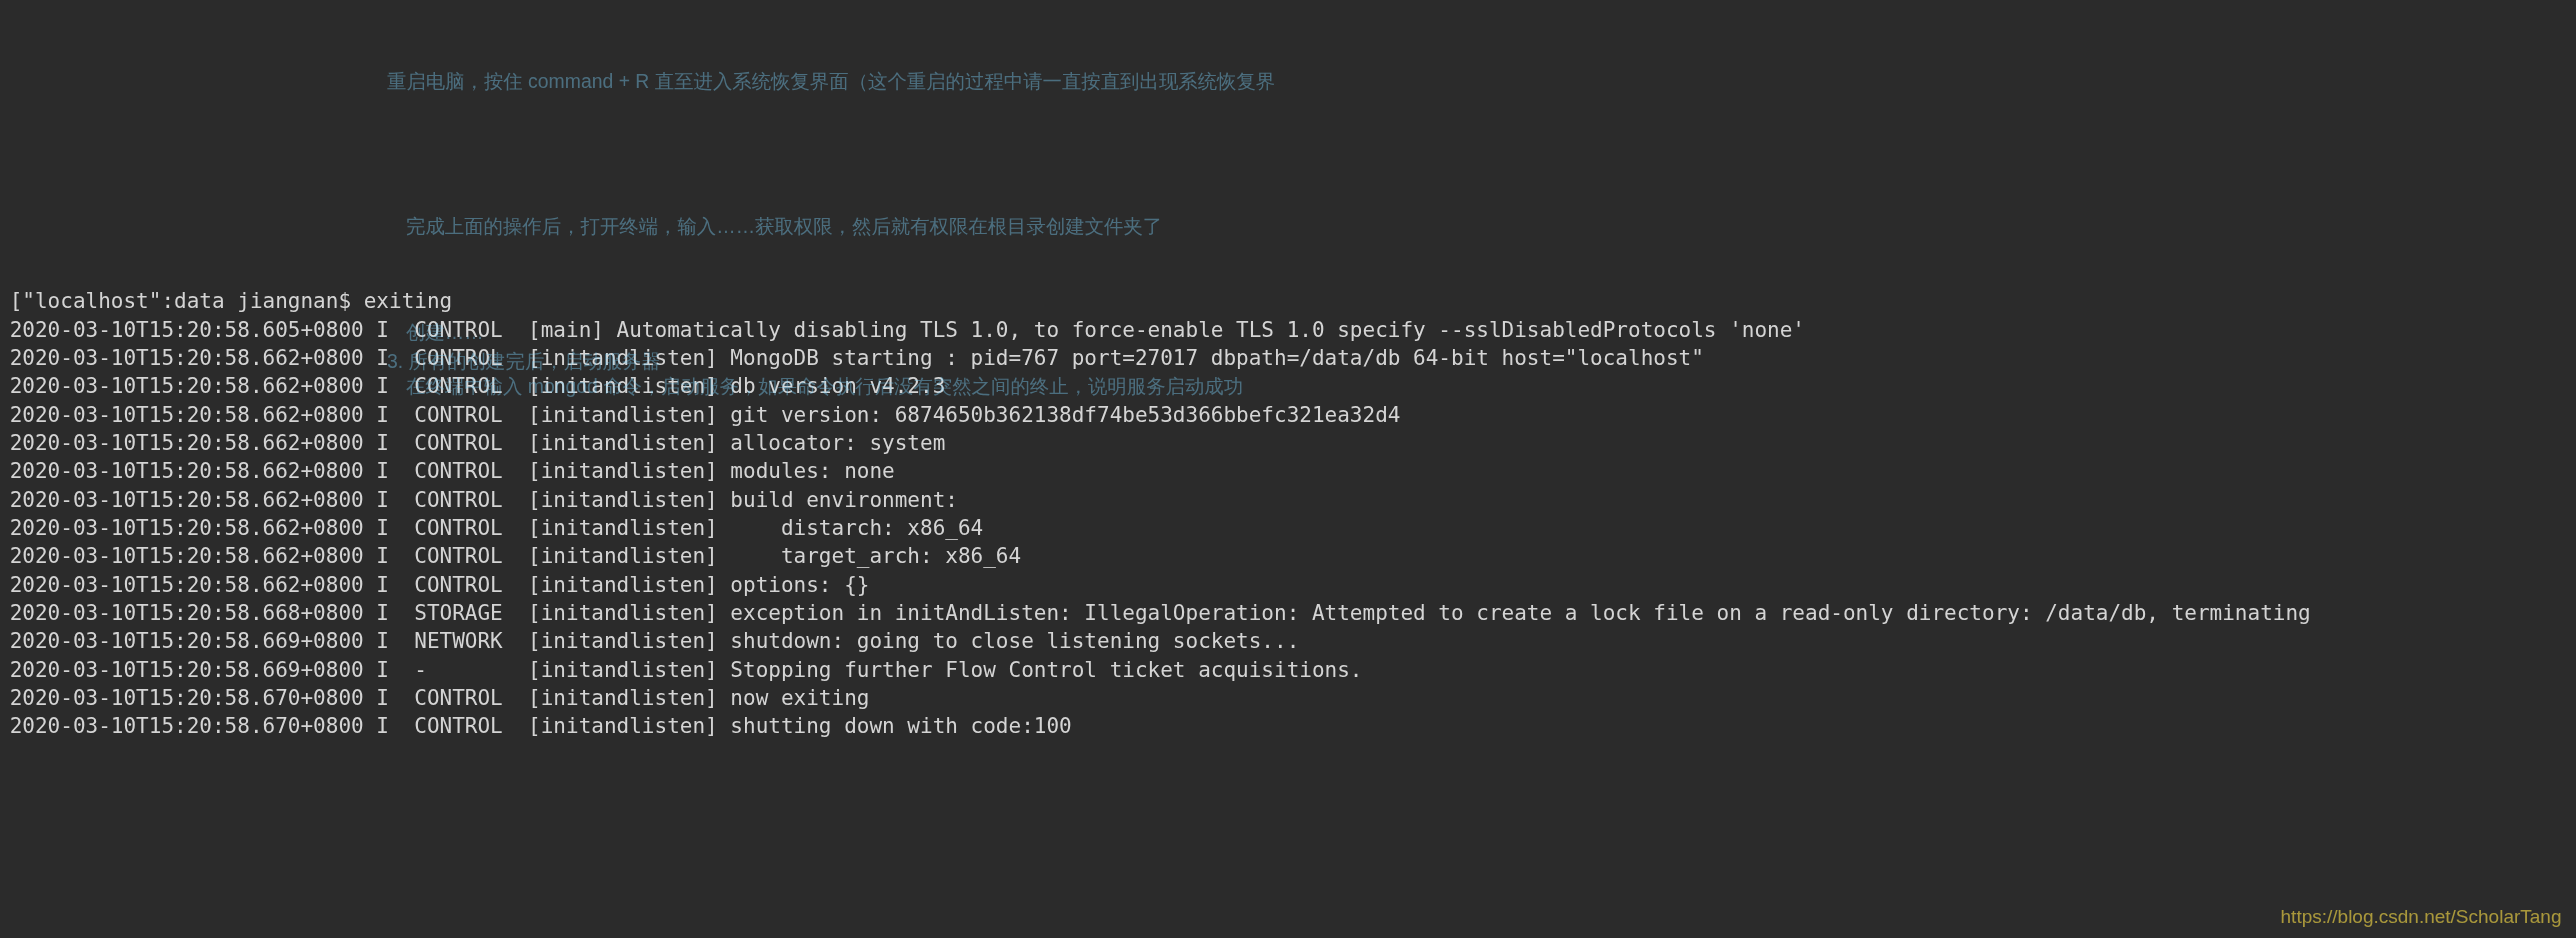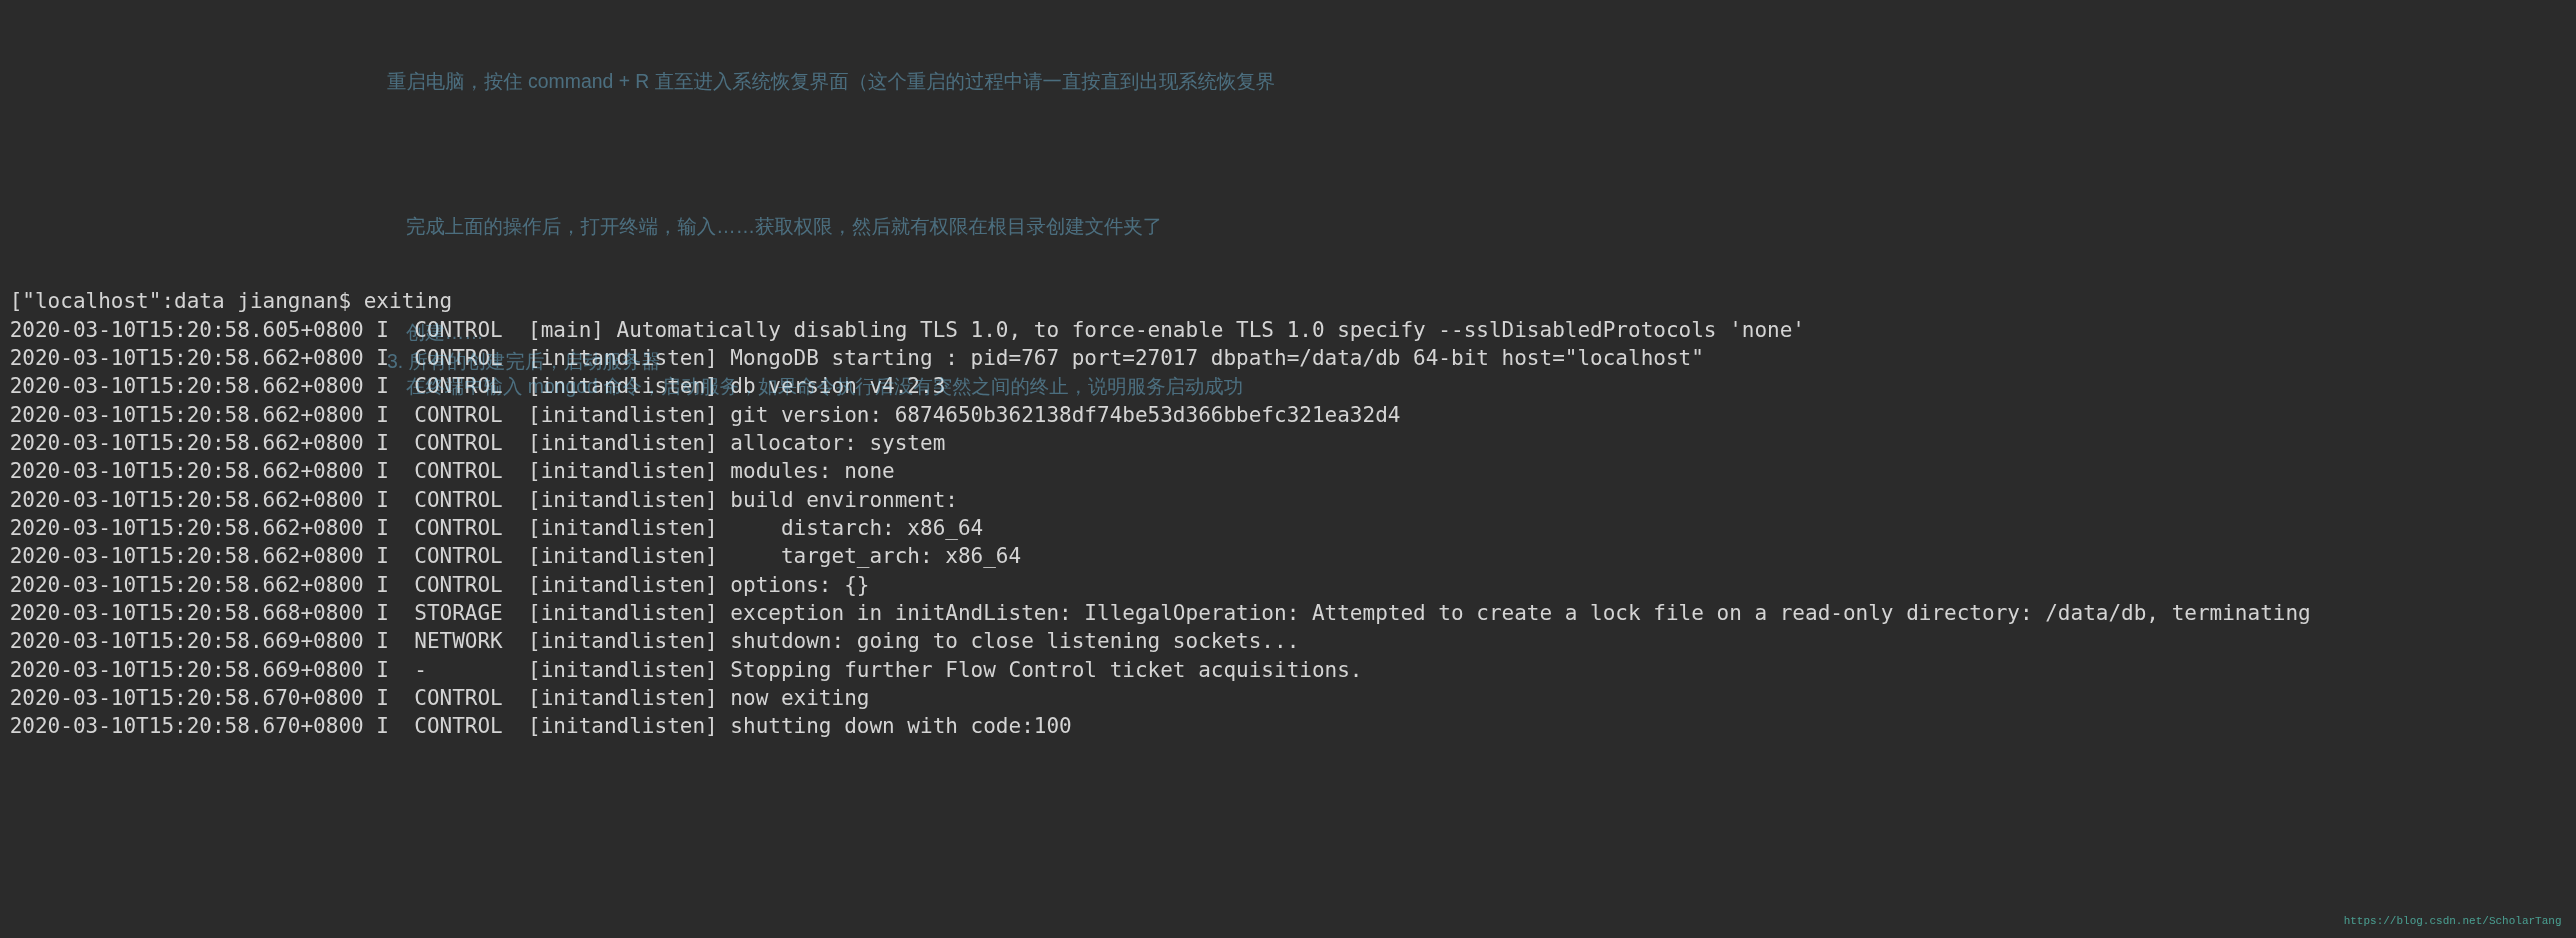--- a/index.html
+++ b/index.html
@@ -25,24 +25,24 @@
       white-space: pre-wrap;
       word-break: break-all;
     }
     .prompt-line {
       white-space: pre-wrap;
     }
     .watermark {
       position: absolute;
       bottom: 9.7px;
       right: 14.5px;
-      font-size: 11px;
-      color: #5eead4;
+      font-size: 19px;
+      color: #fde047;
       opacity: 0.6;
-      font-family: Liberation Mono, monospace;
+      font-family: Liberation Sans, sans-serif;
     }
     .faded-bg {
       position: absolute;
       color: #7dd3fc;
       opacity: 0.4;
       pointer-events: none;
       font-family: Arial, 'PingFang SC', sans-serif;
       font-size: 19.4px;
     }
     .bg1 { top: 68px; left: 387px; }

